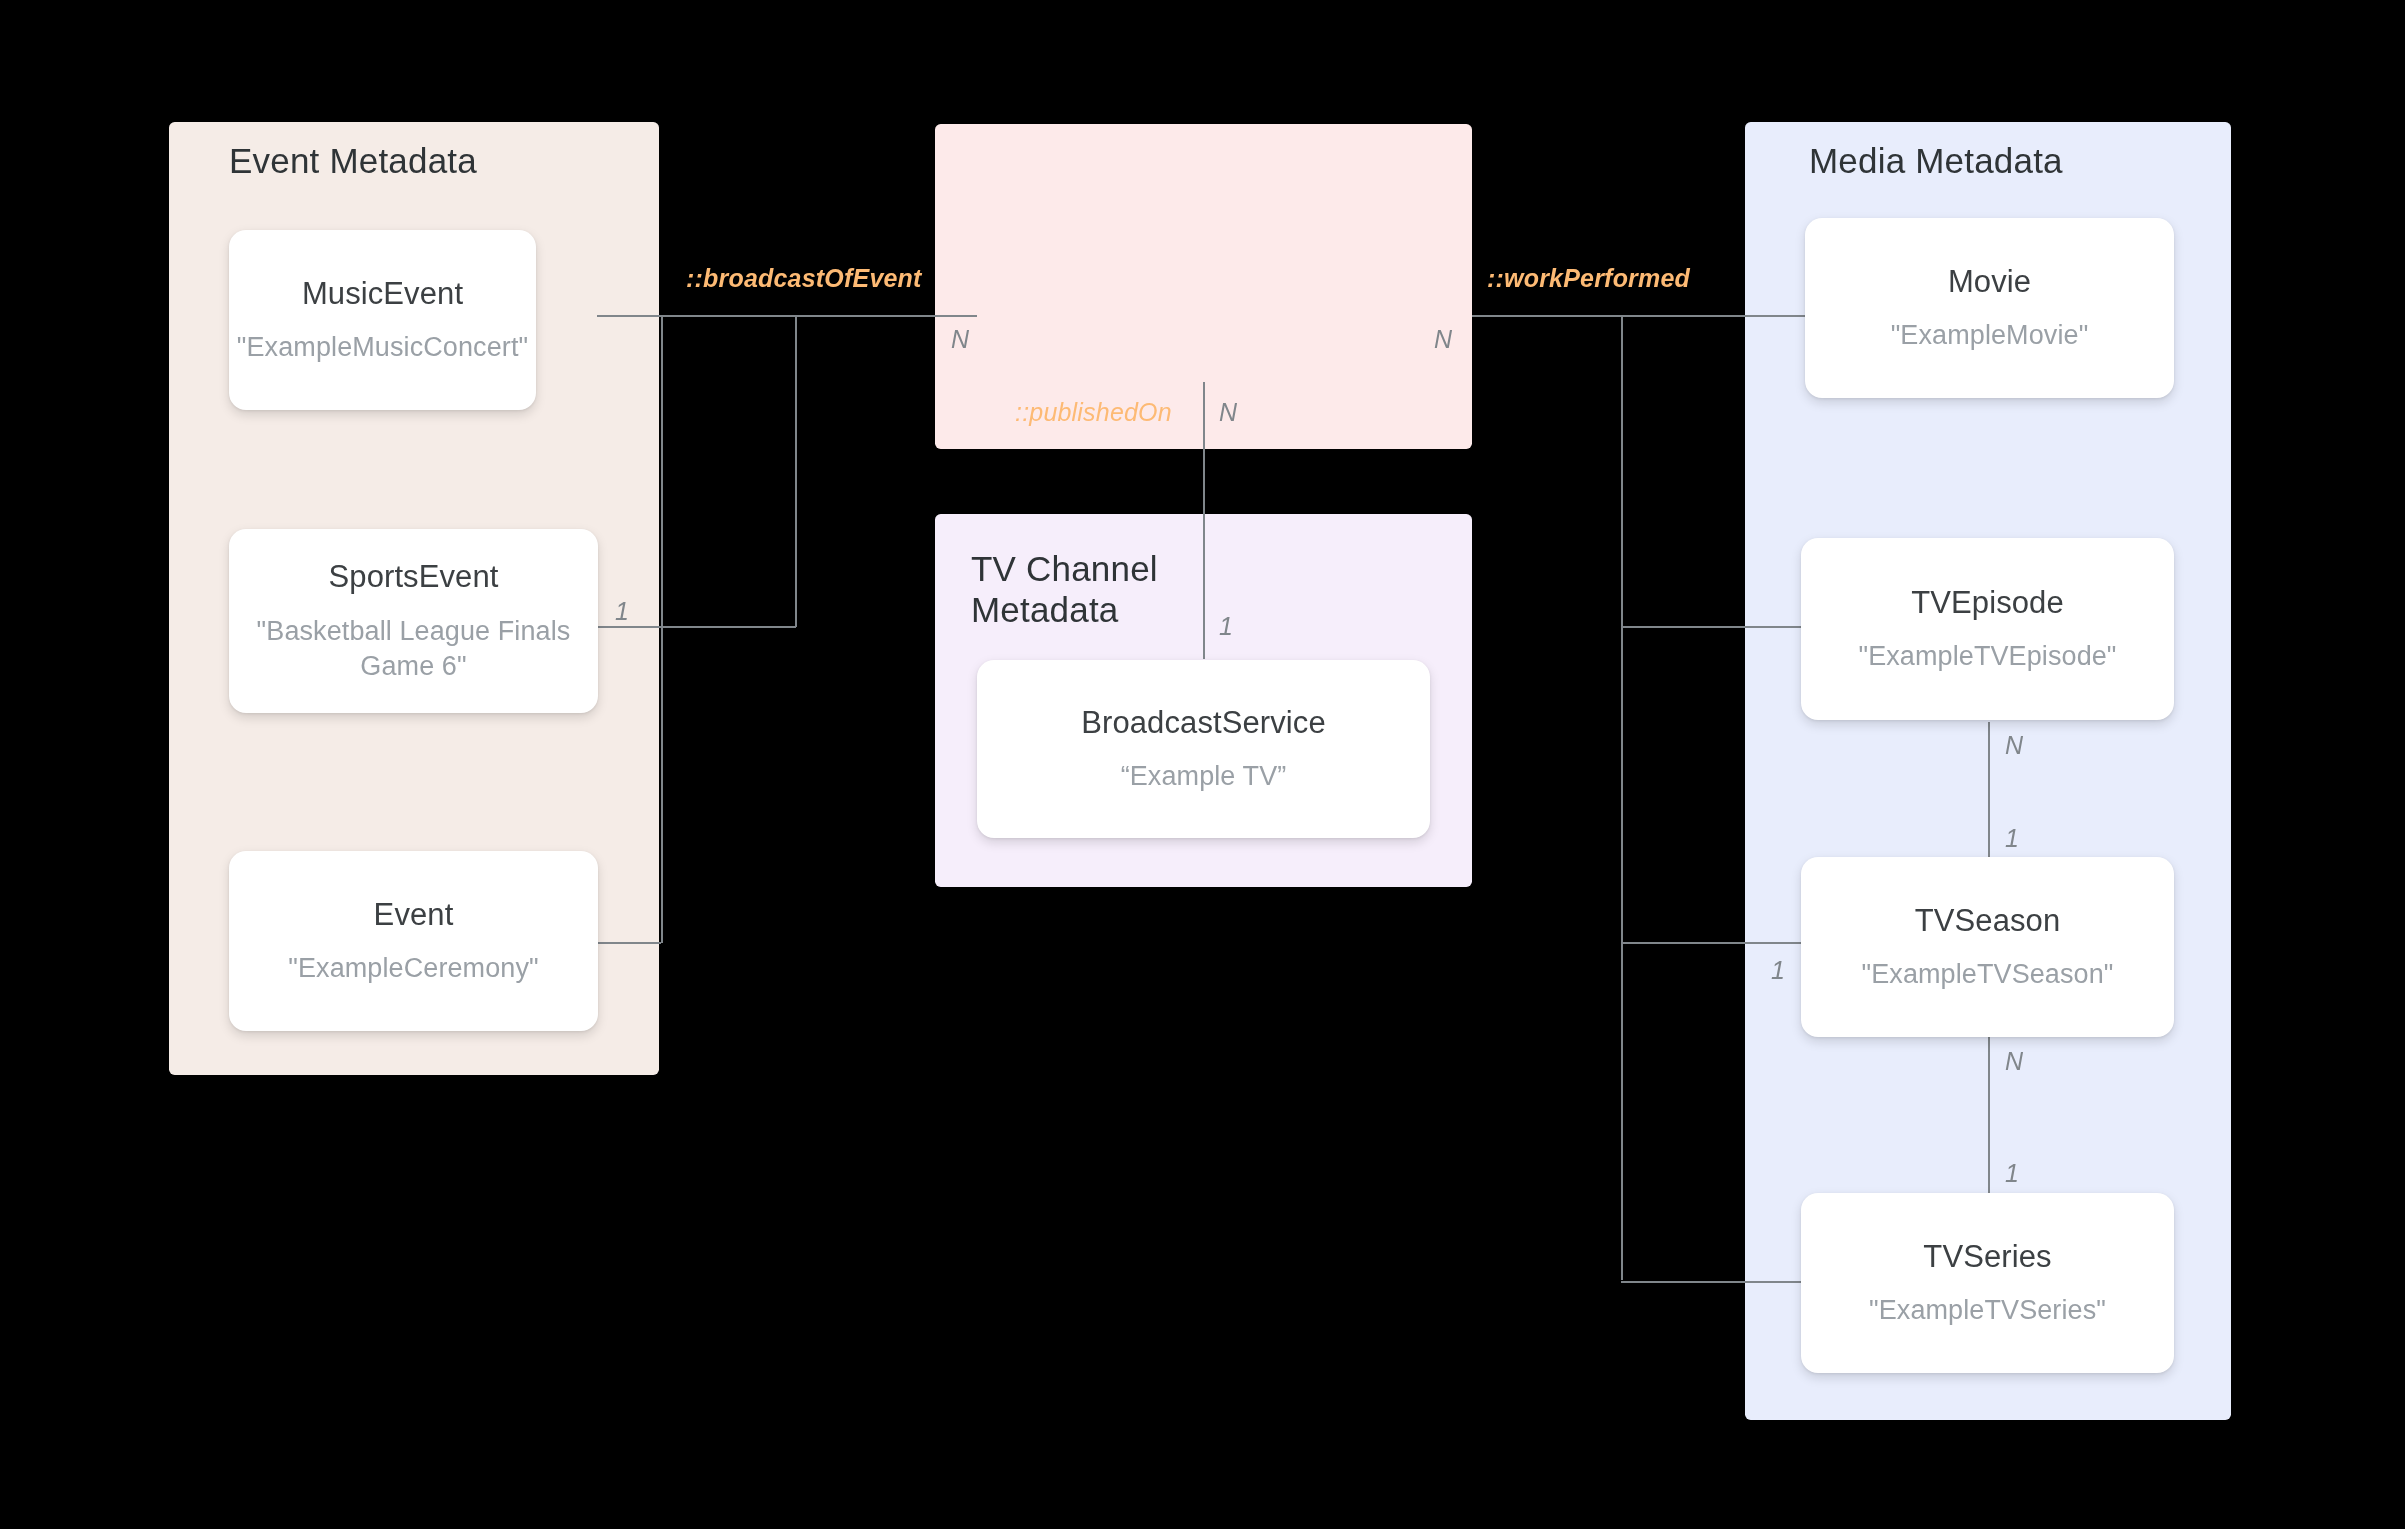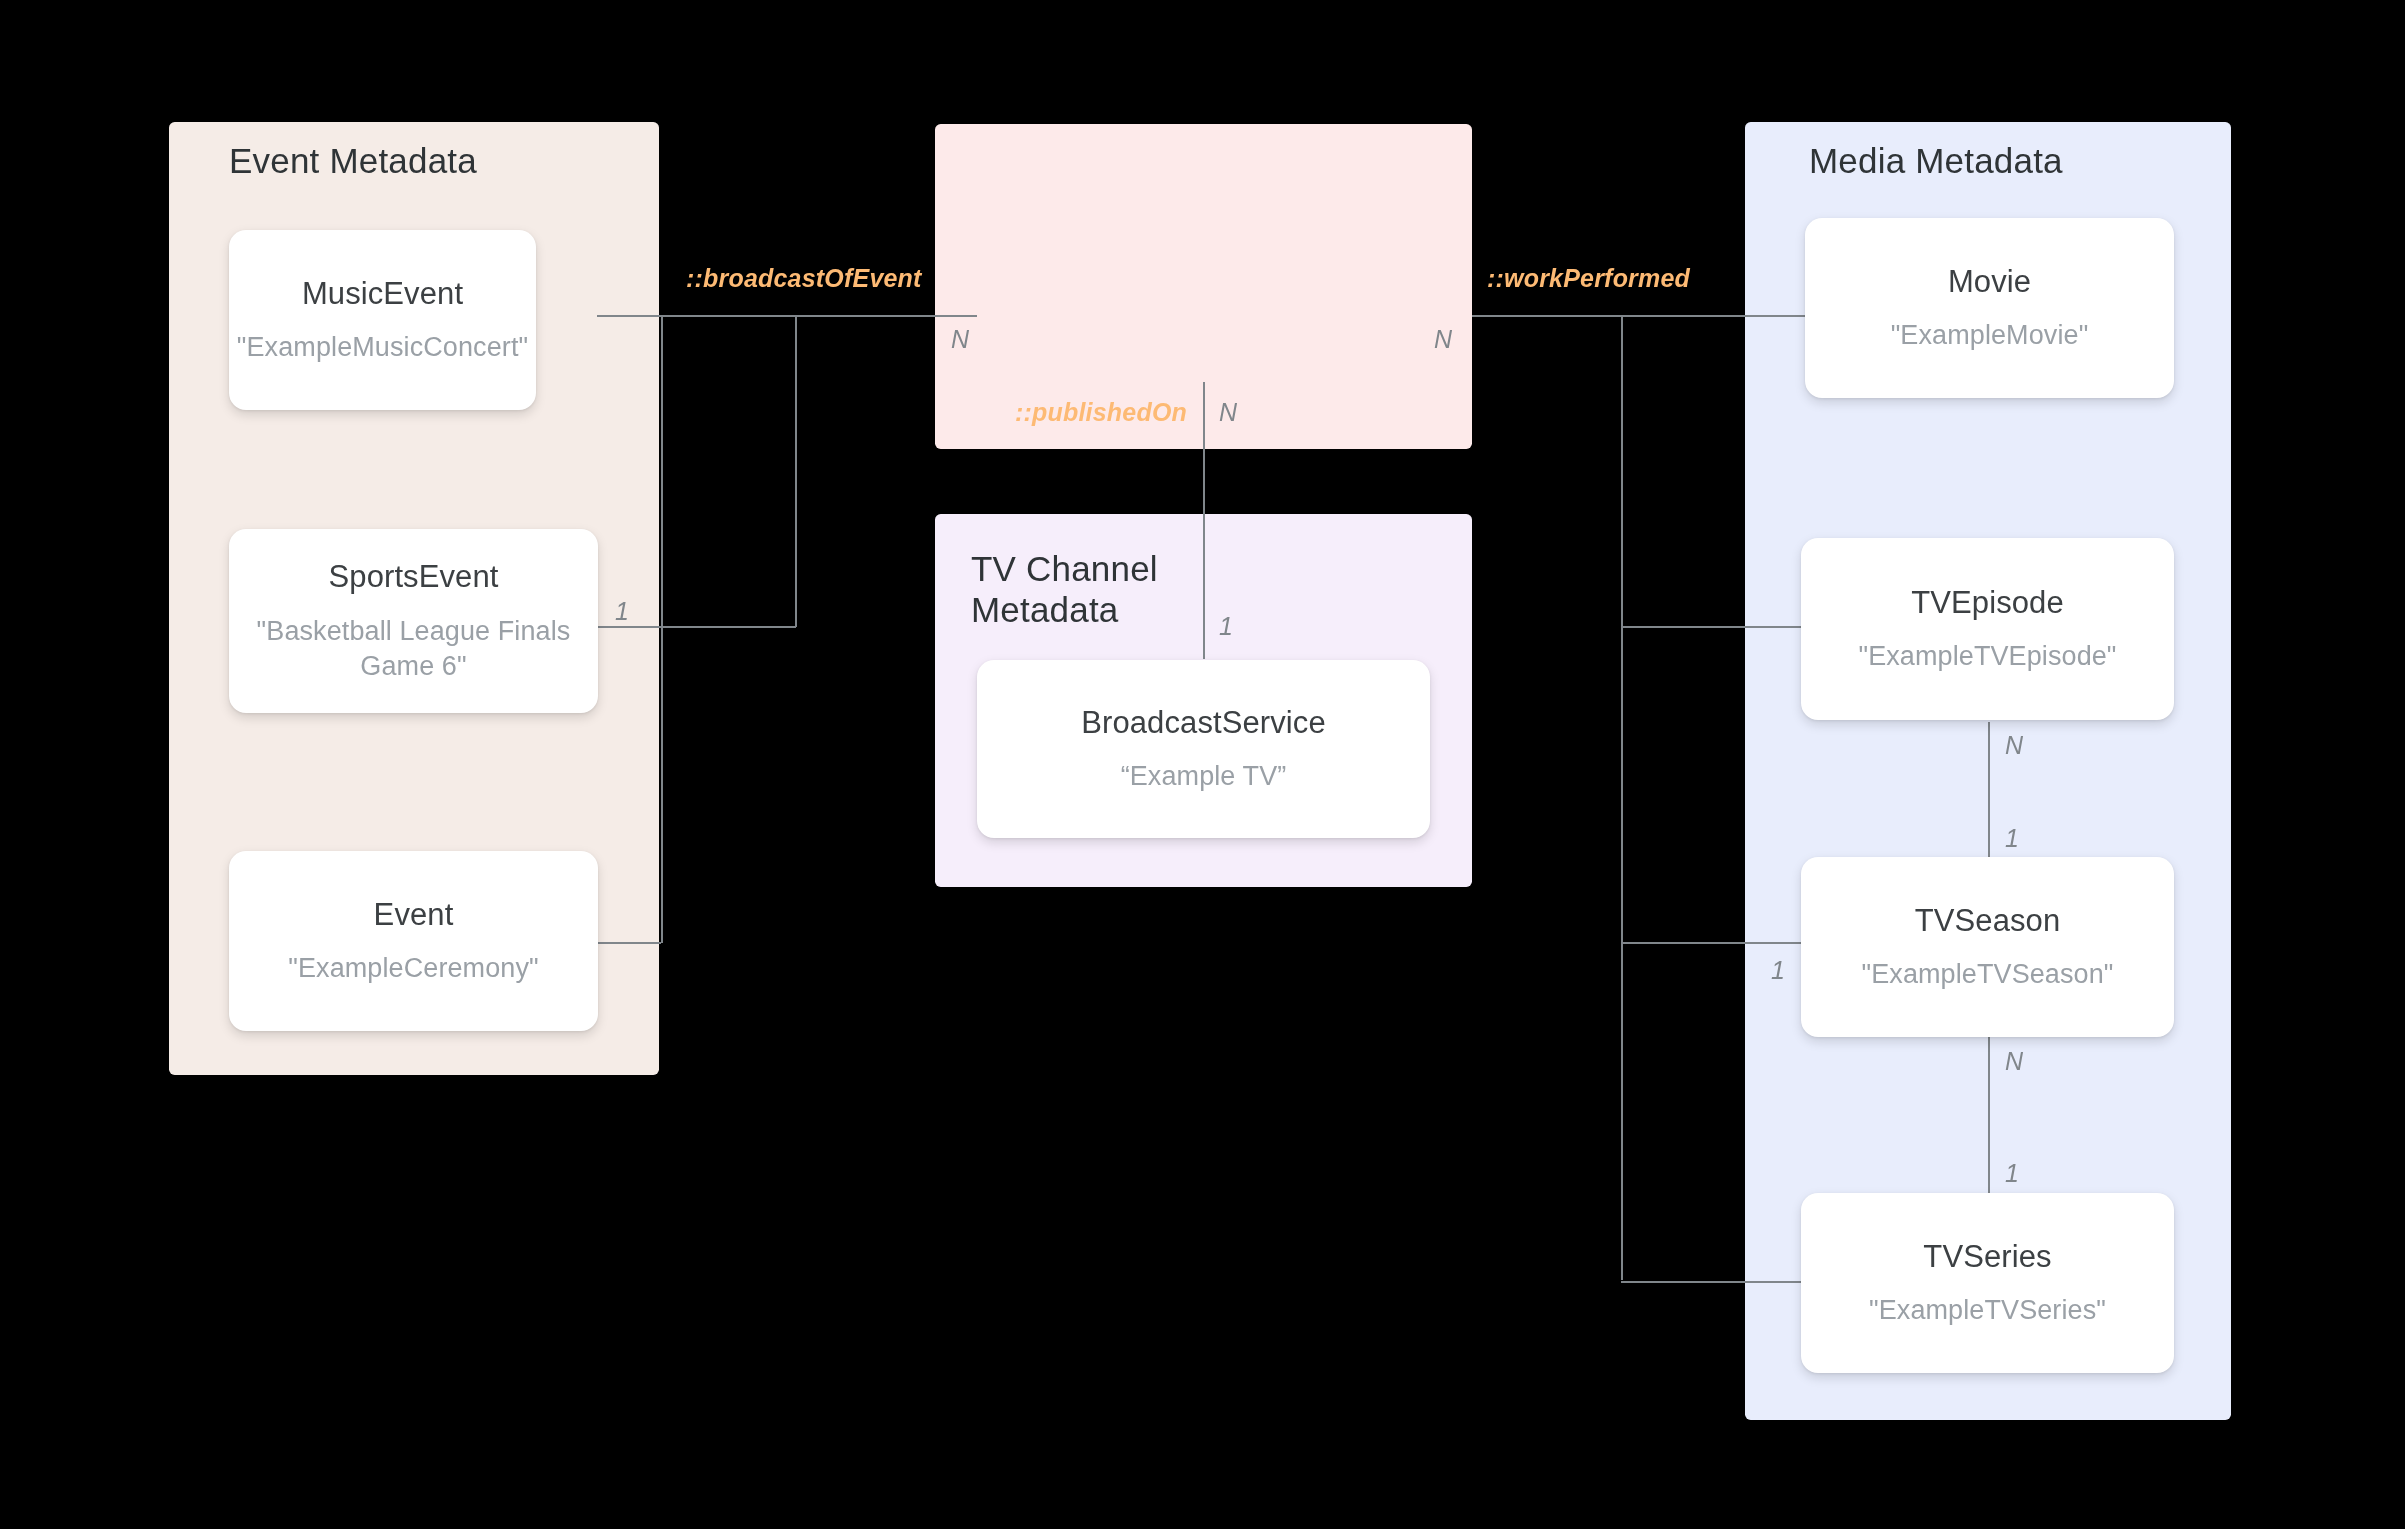--- a/index.html
+++ b/index.html
@@ -131,21 +131,21 @@
 
   <div class="line h" style="left:1621px; top:942px; width:184px;"></div>
 
   <div class="line h" style="left:1621px; top:1281px; width:184px;"></div>
 
   <div class="line v" style="left:1988px; top:722px; height:182px;"></div>
   <div class="line v" style="left:1988px; top:1037px; height:182px;"></div>
 
   <div class="edge-label" style="left:686px; top:264px;">::broadcastOfEvent</div>
 
-  <div class="edge-label" style="left:1015px; top:398px; font-weight:bold;text-align:right;">::publishedOn</div>
+  <div class="edge-label" style="left:1015px; top:398px; font-weight:normal;text-align:right;">::publishedOn</div>
 
   <div class="edge-label" style="left:1487px; top:264px;">::workPerformed</div>
 
   <div class="card-label" style="left:615px; top:597px;">1</div>
 
   <div class="card-label" style="left:951px; top:325px;">N</div>
 
   <div class="card-label" style="left:1219px; top:398px;">N</div>
 
   <div class="card-label" style="left:1219px; top:612px;">1</div>

